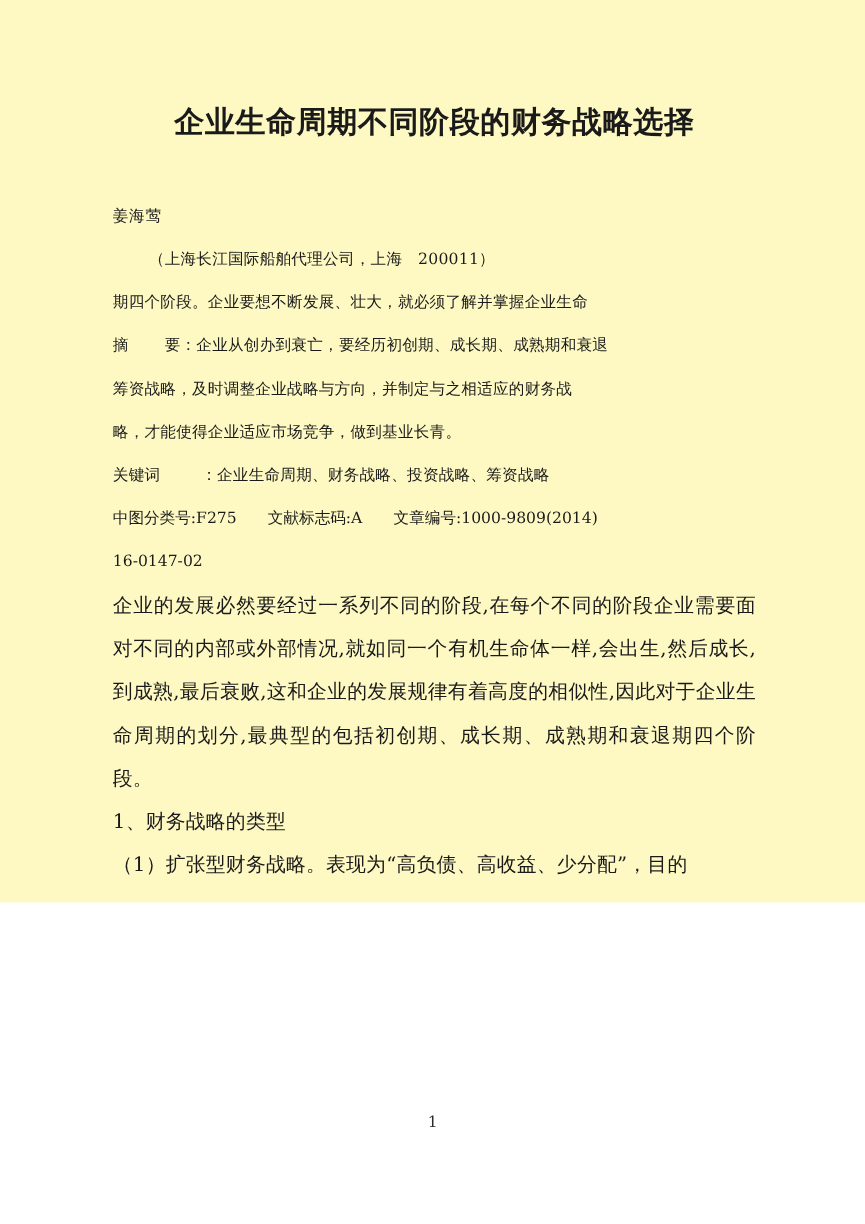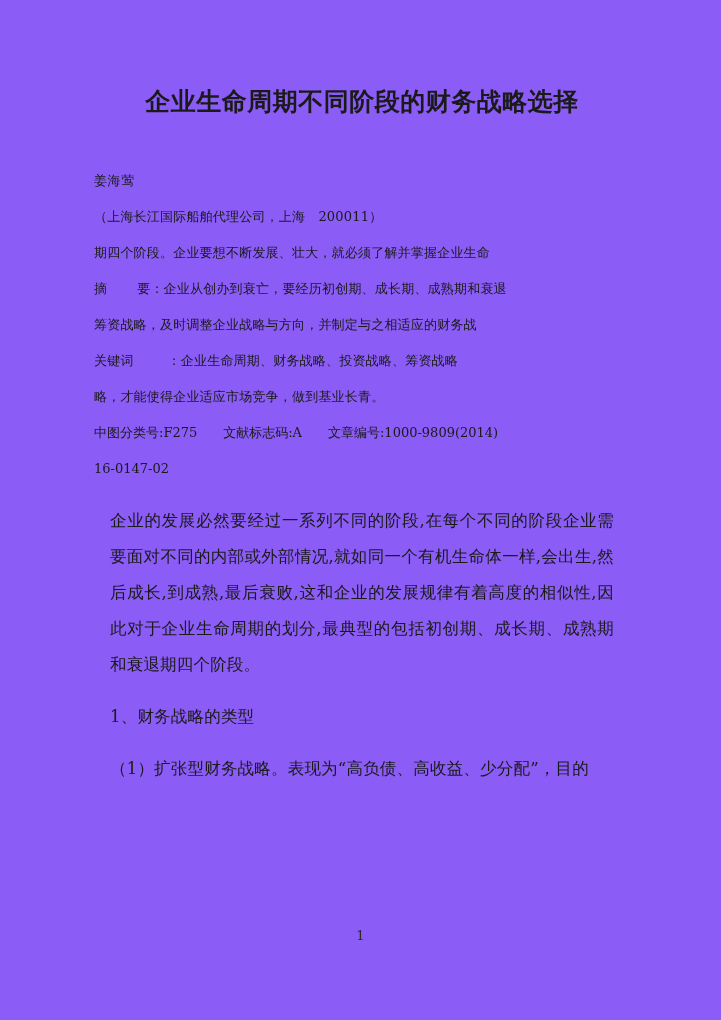--- a/index.html
+++ b/index.html
@@ -12,22 +12,22 @@
     height: 1020px;
     position: relative;
     font-family: "DejaVu Serif", "Liberation Serif", serif;
     color: #1a1a1a;
     overflow: hidden;
   }
   .page {
     position: absolute;
     left: 0; top: 0;
     width: 721px;
-    height: 1020px;
-    background: #8b5cf6;
+    height: 752px;
+    background: #fef9c3;
   }
   .content {
     position: absolute;
     left: 94px;
     top: 0;
     width: 536px;
   }
   .doc-title {
     margin: 0;
     padding-top: 86px;
@@ -46,38 +46,39 @@
     line-height: 36px;
     text-align: justify;
     text-justify: inter-ideograph;
     letter-spacing: 0.2px;
   }
   .line.author {
     letter-spacing: 0.6px;
   }
   .line.affil {
     letter-spacing: 0.2px;
+    margin-left: 30px;
   }
   .label-gap {
     display: inline-block;
     width: 30px;
   }
   .label-gap-kw {
     display: inline-block;
     width: 34px;
   }
   .body-block {
     margin-top: 0px;
   }
   .para {
     font-size: 16.5px;
     line-height: 36px;
     text-align: justify;
     text-justify: inter-ideograph;
-    margin: 16px;
+    margin: 0;
     letter-spacing: 0.2px;
   }
   .para.indent-1 {
     text-indent: 0;
   }
   .tight {
     letter-spacing: 0px;
   }
   .page-number {
     position: absolute;
@@ -108,25 +109,25 @@
       <div class="line">
         <span>期四个阶段。企业要想不断发展、壮大，就必须了解并掌握企业生命</span>
       </div>
       <div class="line">
         <span>摘</span><span class="label-gap"></span><span>要：</span><span>企业从创办到衰亡，要经历初创期、成长期、成熟期和衰退</span>
       </div>
       <div class="line">
         <span>筹资战略，及时调整企业战略与方向，并制定与之相适应的财务战</span>
       </div>
       <div class="line">
-        <span>关键词</span><span class="label-gap-kw"></span><span>：</span><span>企业生命周期、财务战略、投资战略、筹资战略</span>
+        <span>略，才能使得企业适应市场竞争，做到基业长青。</span>
       </div>
 
       <div class="line">
-        <span>略，才能使得企业适应市场竞争，做到基业长青。</span>
+        <span>关键词</span><span class="label-gap-kw"></span><span>：</span><span>企业生命周期、财务战略、投资战略、筹资战略</span>
       </div>
 
       <div class="line tight">中图分类号:F275　　文献标志码:A　　文章编号:1000-9809(2014)</div>
 
       <div class="line tight">16-0147-02</div>
 
     </div>
 
     <div class="body-block">
       <p class="para">企业的发展必然要经过一系列不同的阶段,在每个不同的阶段企业需要面对不同的内部或外部情况,就如同一个有机生命体一样,会出生,然后成长,到成熟,最后衰败,这和企业的发展规律有着高度的相似性,因此对于企业生命周期的划分,最典型的包括初创期、成长期、成熟期和衰退期四个阶段。</p>

